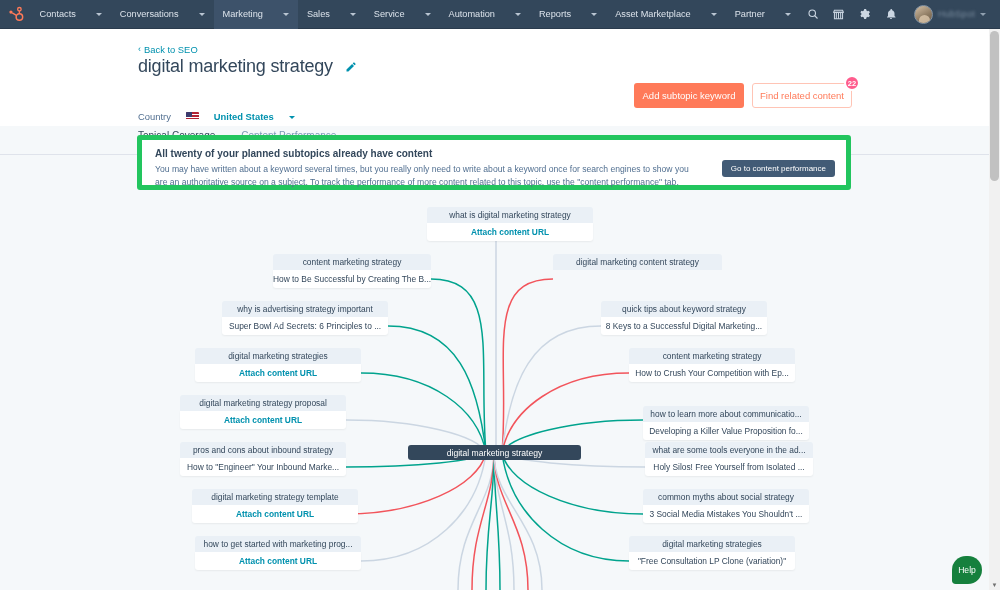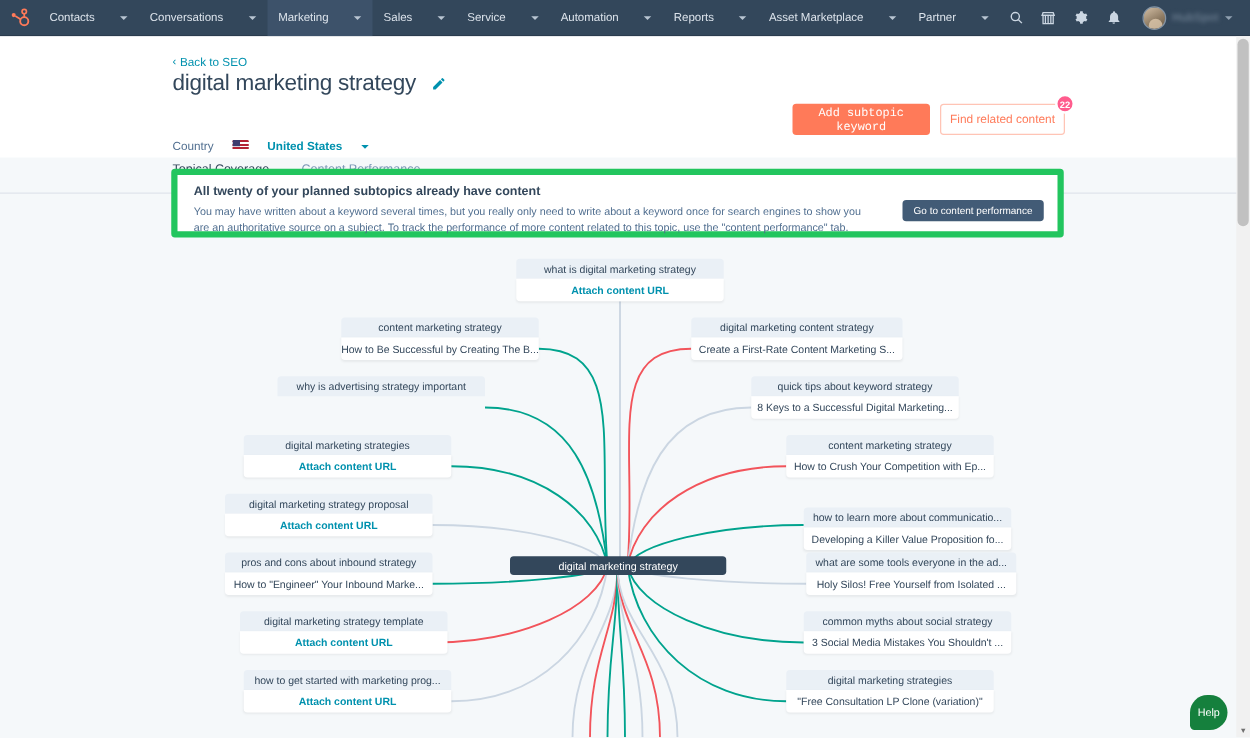--- a/index.html
+++ b/index.html
@@ -76,21 +76,21 @@
                 #fff 50% 66%, #b22234 66% 82%, #fff 82% 100%);
     position: relative; display: inline-block;
   }
   .flag::before { content:""; position:absolute; left:0; top:0; width:6px; height:5px; background:#3c3b6e; }
   .country-val { color: #0091ae; font-weight: bold; cursor: pointer; }
   .country-row .caret { border-top-color: #0091ae; }
 
   .btn-add {
     position: absolute; left: 634px; top: 54px; width: 110px; height: 25px;
     background: #ff7a59; color: #fff; border: none; border-radius: 3px;
-    font-size: 9.5px; font-family: Liberation Mono, monospace; cursor: pointer;
+    font-size: 9.5px; font-family: Liberation Sans, sans-serif; cursor: pointer;
   }
   .btn-find-wrap { position: absolute; left: 752px; top: 54px; }
   .btn-find {
     width: 100px; height: 25px; background: #fff; color: #ff7a59;
     border: 1px solid #ffc4b5; border-radius: 3px; font-size: 9.5px;
     font-family: inherit; cursor: pointer;
   }
   .badge {
     position: absolute; right: -8px; top: -8px; width: 16px; height: 16px;
     background: #ff5c8d; color: #fff; border: 2px solid #fff; border-radius: 50%;
@@ -308,34 +308,34 @@
           <path d="M494 258 C494 308,458 328,458 395" stroke="#cbd6e2" stroke-width="1.5" fill="none"></path>
           <path d="M494 258 C494 308,472 328,472 395" stroke="#f2545b" stroke-width="1.5" fill="none"></path>
           <path d="M494 258 C494 308,486 328,486 395" stroke="#00a38d" stroke-width="1.5" fill="none"></path>
           <path d="M494 258 C494 308,500 328,500 395" stroke="#00a38d" stroke-width="1.5" fill="none"></path>
           <path d="M494 258 C494 308,514 328,514 395" stroke="#cbd6e2" stroke-width="1.5" fill="none"></path>
           <path d="M494 258 C494 308,528 328,528 395" stroke="#f2545b" stroke-width="1.5" fill="none"></path>
           <path d="M494 258 C494 308,542 328,542 395" stroke="#cbd6e2" stroke-width="1.5" fill="none"></path>
         </g>
     </svg>
     <div id="node-layer">
-        <div class="node" style="left: 413px; top: 12px; width: 166px; text-align: right;">
+        <div class="node" style="left: 427px; top: 12px; width: 166px; text-align: right;">
           <div class="node-kw">what is digital marketing strategy</div>
           <div class="node-body attach">Attach content URL</div>
         </div>
         <div class="node" style="left: 273px; top: 59px; width: 158px;">
           <div class="node-kw">content marketing strategy</div>
           <div class="node-body">How to Be Successful by Creating The B...</div>
         </div>
         <div class="node" style="left: 553px; top: 59px; width: 169px;">
           <div class="node-kw">digital marketing content strategy</div>
-          <div class="node-body">Create a First-Rate Content Marketing S...</div>
         </div>
         <div class="node" style="left: 222px; top: 106px; width: 166px;">
           <div class="node-kw">why is advertising strategy important</div>
+          <div class="node-body">Super Bowl Ad Secrets: 6 Principles to ...</div>
         </div>
         <div class="node" style="left: 601px; top: 106px; width: 166px;">
           <div class="node-kw">quick tips about keyword strategy</div>
           <div class="node-body">8 Keys to a Successful Digital Marketing...</div>
         </div>
         <div class="node" style="left: 195px; top: 153px; width: 166px;">
           <div class="node-kw">digital marketing strategies</div>
           <div class="node-body attach">Attach content URL</div>
         </div>
         <div class="node" style="left: 629px; top: 153px; width: 166px;">

